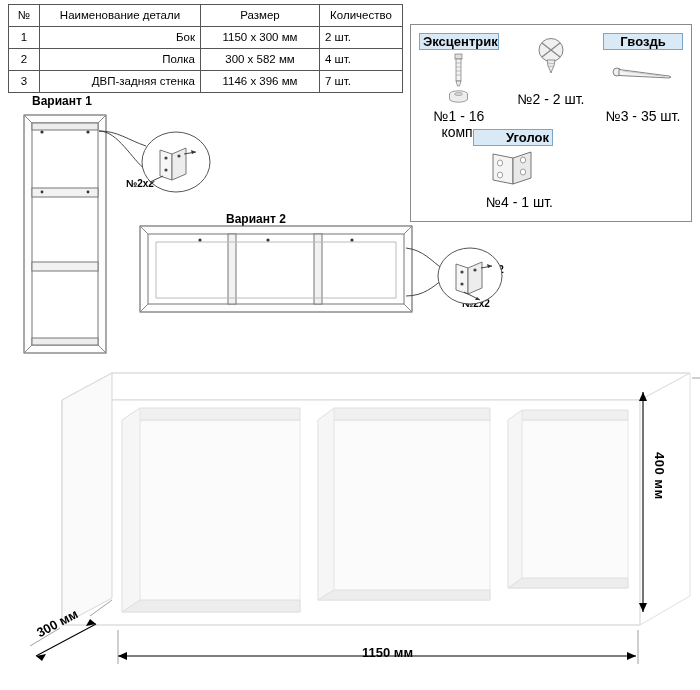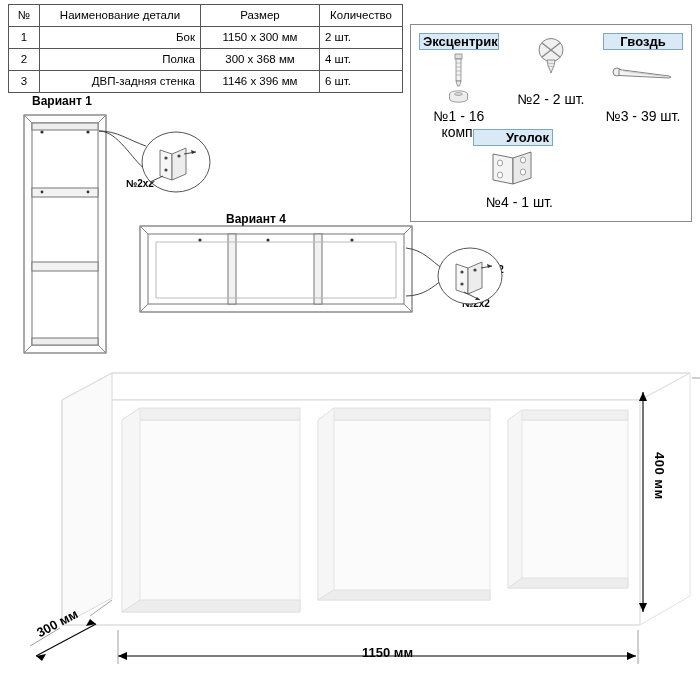--- a/index.html
+++ b/index.html
@@ -136,28 +136,28 @@
   <tbody>
     <tr>
       <td class="col-num">1</td>
       <td class="col-name">Бок</td>
       <td class="col-size">1150 х 300 мм</td>
       <td class="col-qty">2 шт.</td>
     </tr>
     <tr>
       <td class="col-num">2</td>
       <td class="col-name">Полка</td>
-      <td class="col-size">300 х 368 мм</td>
+      <td class="col-size">300 х 582 мм</td>
       <td class="col-qty">4 шт.</td>
     </tr>
     <tr>
       <td class="col-num">3</td>
       <td class="col-name">ДВП-задняя стенка</td>
       <td class="col-size">1146 х 396 мм</td>
-      <td class="col-qty">6 шт.</td>
+      <td class="col-qty">7 шт.</td>
     </tr>
   </tbody>
 </table>
 
 <div class="hardware">
 
   <div class="hw-cell" style="left:8px; top:8px; width:80px;">
     <span class="hw-title">Эксцентрик</span>
     <div class="hw-art">
       <svg width="80" height="56" viewBox="0 0 80 56">
@@ -194,42 +194,42 @@
 
   <div class="hw-cell" style="left:192px; top:8px; width:80px;">
     <span class="hw-title">Гвоздь</span>
     <div class="hw-art">
       <svg width="80" height="56" viewBox="0 0 80 56">
         <ellipse cx="14" cy="22" rx="4" ry="4" fill="#efefef" stroke="#666" stroke-width="0.8"></ellipse>
         <path d="M16 19.5 L66 26 L68 27 L66 28 L16 25.5 Z" fill="#f2f2f2" stroke="#666" stroke-width="0.8"></path>
         <line x1="20" y1="21" x2="62" y2="26.5" stroke="#b5b5b5" stroke-width="0.6"></line>
       </svg>
     </div>
-    <span class="hw-qty">№3 - 39 шт.</span>
+    <span class="hw-qty">№3 - 35 шт.</span>
   </div>
 
   <div class="hw-cell" style="left:62px; top:104px; width:80px;text-align:right;">
     <span class="hw-title">Уголок</span>
     <div class="hw-art" style="height:46px;">
       <svg width="80" height="46" viewBox="0 0 80 46">
         <path d="M20 8 L20 34 L40 38 L40 12 Z" fill="#f4f4f4" stroke="#666" stroke-width="0.9"></path>
         <path d="M40 12 L40 38 L58 32 L58 6 Z" fill="#e9e9e9" stroke="#666" stroke-width="0.9"></path>
         <ellipse cx="27" cy="17" rx="2.6" ry="3" fill="#fff" stroke="#777" stroke-width="0.7"></ellipse>
         <ellipse cx="27" cy="29" rx="2.6" ry="3" fill="#fff" stroke="#777" stroke-width="0.7"></ellipse>
         <ellipse cx="50" cy="14" rx="2.6" ry="3" fill="#fff" stroke="#777" stroke-width="0.7"></ellipse>
         <ellipse cx="50" cy="26" rx="2.6" ry="3" fill="#fff" stroke="#777" stroke-width="0.7"></ellipse>
       </svg>
     </div>
     <span class="hw-qty">№4 - 1 шт.</span>
   </div>
 
 </div>
 
 <div class="var-label" style="left:32px; top:94px;">Вариант 1</div>
-<div class="var-label" style="left:226px; top:212px;">Вариант 4</div>
+<div class="var-label" style="left:226px; top:212px;">Вариант 2</div>
 
 <div class="callout-label" style="left:180px; top:148px;">№4х2</div>
 <div class="callout-label" style="left:126px; top:178px;">№2х2</div>
 <div class="callout-label" style="left:476px; top:264px;">№4х2</div>
 <div class="callout-label" style="left:462px; top:298px;">№2х2</div>
 
 <svg class="layer" viewBox="0 0 700 690" xmlns="http://www.w3.org/2000/svg">
   <g stroke="#555" fill="none" stroke-width="1">
 
     <g>

